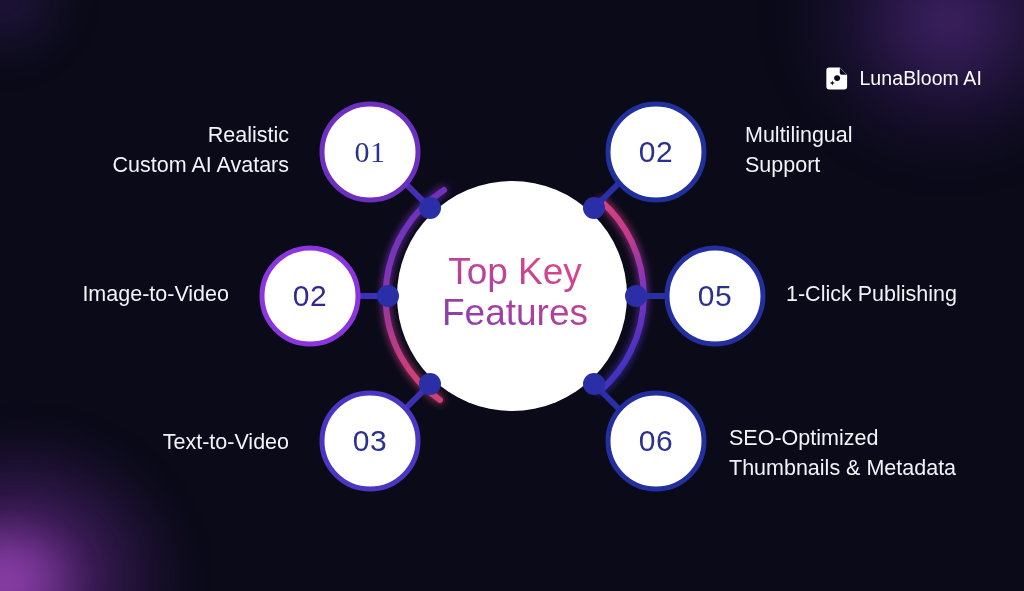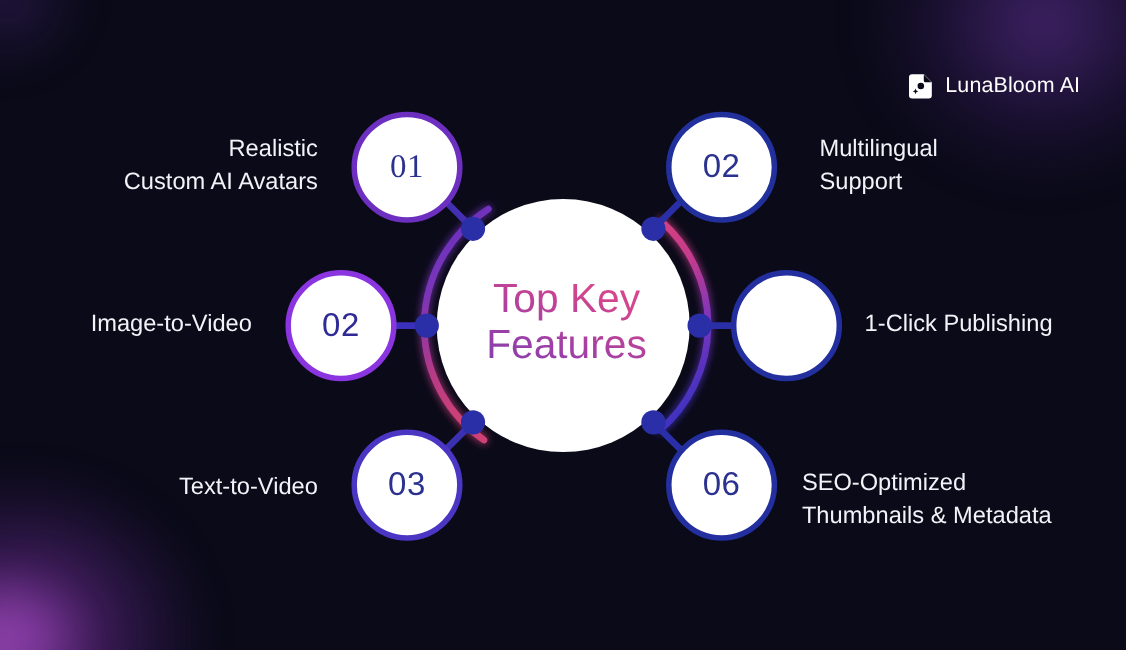--- a/index.html
+++ b/index.html
@@ -193,20 +193,21 @@
 
   <div id="center-label">
     <span class="l1">Top Key</span>
     <span class="l2">Features</span>
   </div>
 
   <div class="node-num" style="left:318px; top:135px;font-family:Liberation Serif, serif;">01</div>
   <div class="node-num violet" style="left:258px; top:279px;">02</div>
   <div class="node-num" style="left:318px; top:424px;">03</div>
   <div class="node-num" style="left:604px; top:135px;">02</div>
+  <div class="node-num" style="left:663px; top:279px;">05</div>
   <div class="node-num" style="left:604px; top:424px;">06</div>
 
   <div class="feat-label left" style="right:735px; top:121px;">
     <div>Realistic</div>
     <div>Custom AI Avatars</div>
   </div>
 
   <div class="feat-label left" style="right:795px; top:280px;">
     <div>Image-to-Video</div>
   </div>

